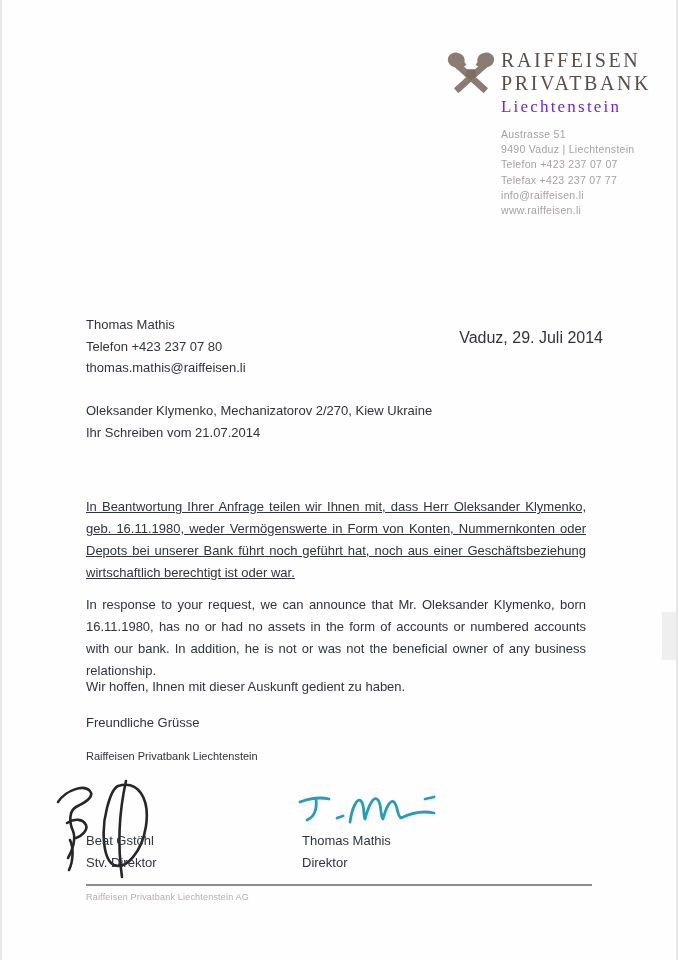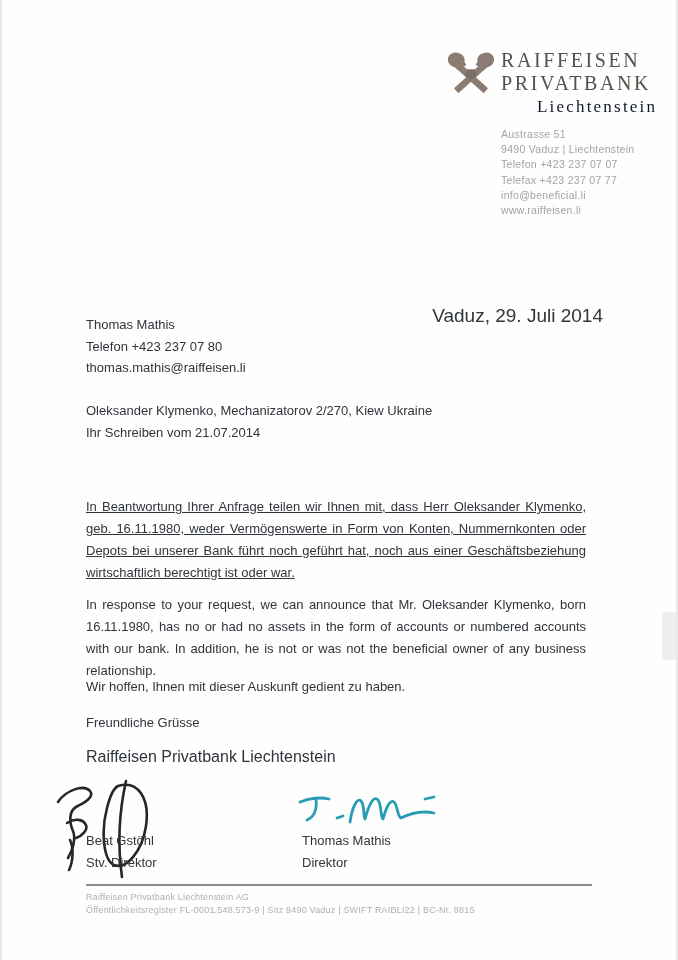--- a/index.html
+++ b/index.html
@@ -16,39 +16,39 @@
   .logo-icon{position:absolute;left:443px;top:50px;width:52px;height:48px;}
   .wordmark{position:absolute;left:499px;top:49px;}
   .brand-line{
     font-family:"Liberation Serif", serif;
     font-size:20px;line-height:23px;letter-spacing:2.6px;
     color:#57504a;white-space:nowrap;
   }
   .brand-sub{
     font-family:"Liberation Serif", serif;
     font-size:17px;line-height:20px;letter-spacing:2.2px;
-    color:#0f172a;white-space:nowrap;margin-top:2px;margin-left:36px;
+    color:#6d28d9;white-space:nowrap;margin-top:2px;
   }
   .address-block{
     position:absolute;left:499px;top:127px;
     font-size:10.5px;line-height:15.2px;letter-spacing:.3px;
     color:#a6a3a0;white-space:nowrap;
   }
   
   .sender-block{position:absolute;left:84px;top:314px;font-size:13px;line-height:21.5px;}
-  .dateline{position:absolute;right:73px;top:305px;font-size:19px;line-height:21.5px;text-align:left;}
+  .dateline{position:absolute;right:73px;top:327px;font-size:16px;line-height:21.5px;text-align:left;}
   .recipient-block{position:absolute;left:84px;top:400px;font-size:13px;line-height:21.5px;font-weight:normal;}
   
   .para{position:absolute;left:84px;width:500px;font-size:13px;line-height:22px;}
   .just{text-align:justify;}
   .para-de{top:496px;text-decoration:underline;}
   .para-en{top:594px;}
   .closing-line{top:676px;}
   .salutation{top:712px;}
-  .company-block{position:absolute;left:84px;top:746px;font-size:16px;line-height:21.5px;}
+  .company-block{position:absolute;left:84px;top:746px;font-size:11px;line-height:21.5px;}
   
   .sig-left{position:absolute;left:54px;top:778px;width:118px;height:102px;}
   .sig-right{position:absolute;left:292px;top:787px;width:150px;height:56px;}
   .sign-text-left{position:absolute;left:84px;top:830px;font-size:13px;line-height:21.5px;}
   .sign-text-right{position:absolute;left:300px;top:830px;font-size:13px;line-height:21.5px;}
   
   .footer-rule{position:absolute;left:84px;top:884px;width:506px;height:2px;background:#8d8d8d;}
   .footer-text{
     position:absolute;left:84px;top:891px;
     font-size:9px;line-height:13px;letter-spacing:.2px;
@@ -75,21 +75,21 @@
     <div class="brand-line">RAIFFEISEN</div>
     <div class="brand-line">PRIVATBANK</div>
     <div class="brand-sub">Liechtenstein</div>
   </div>
 
   <div class="address-block">
     <div>Austrasse 51</div>
     <div>9490 Vaduz | Liechtenstein</div>
     <div>Telefon +423 237 07 07</div>
     <div>Telefax +423 237 07 77</div>
-    <div>info@beneficial.li</div>
+    <div>info@raiffeisen.li</div>
     <div>www.raiffeisen.li</div>
   </div>
 
   <div class="sender-block">
     <div>Thomas Mathis</div>
     <div>Telefon +423 237 07 80</div>
     <div>thomas.mathis@raiffeisen.li</div>
   </div>
 
   <div class="dateline">Vaduz, 29. Juli 2014</div>
@@ -133,17 +133,16 @@
     <div>Stv. Direktor</div>
   </div>
   <div class="sign-text-right">
     <div>Thomas Mathis</div>
     <div>Direktor</div>
   </div>
 
   <div class="footer-rule"></div>
   <div class="footer-text">
     <div>Raiffeisen Privatbank Liechtenstein AG</div>
-    <div>Öffentlichkeitsregister FL-0001.548.573-9 | Sitz 9490 Vaduz | SWIFT RAIBLI22 | BC-Nr. 8815</div>
   </div>
 
   <div class="smudge"></div>
 </div>
 
 </body></html>

